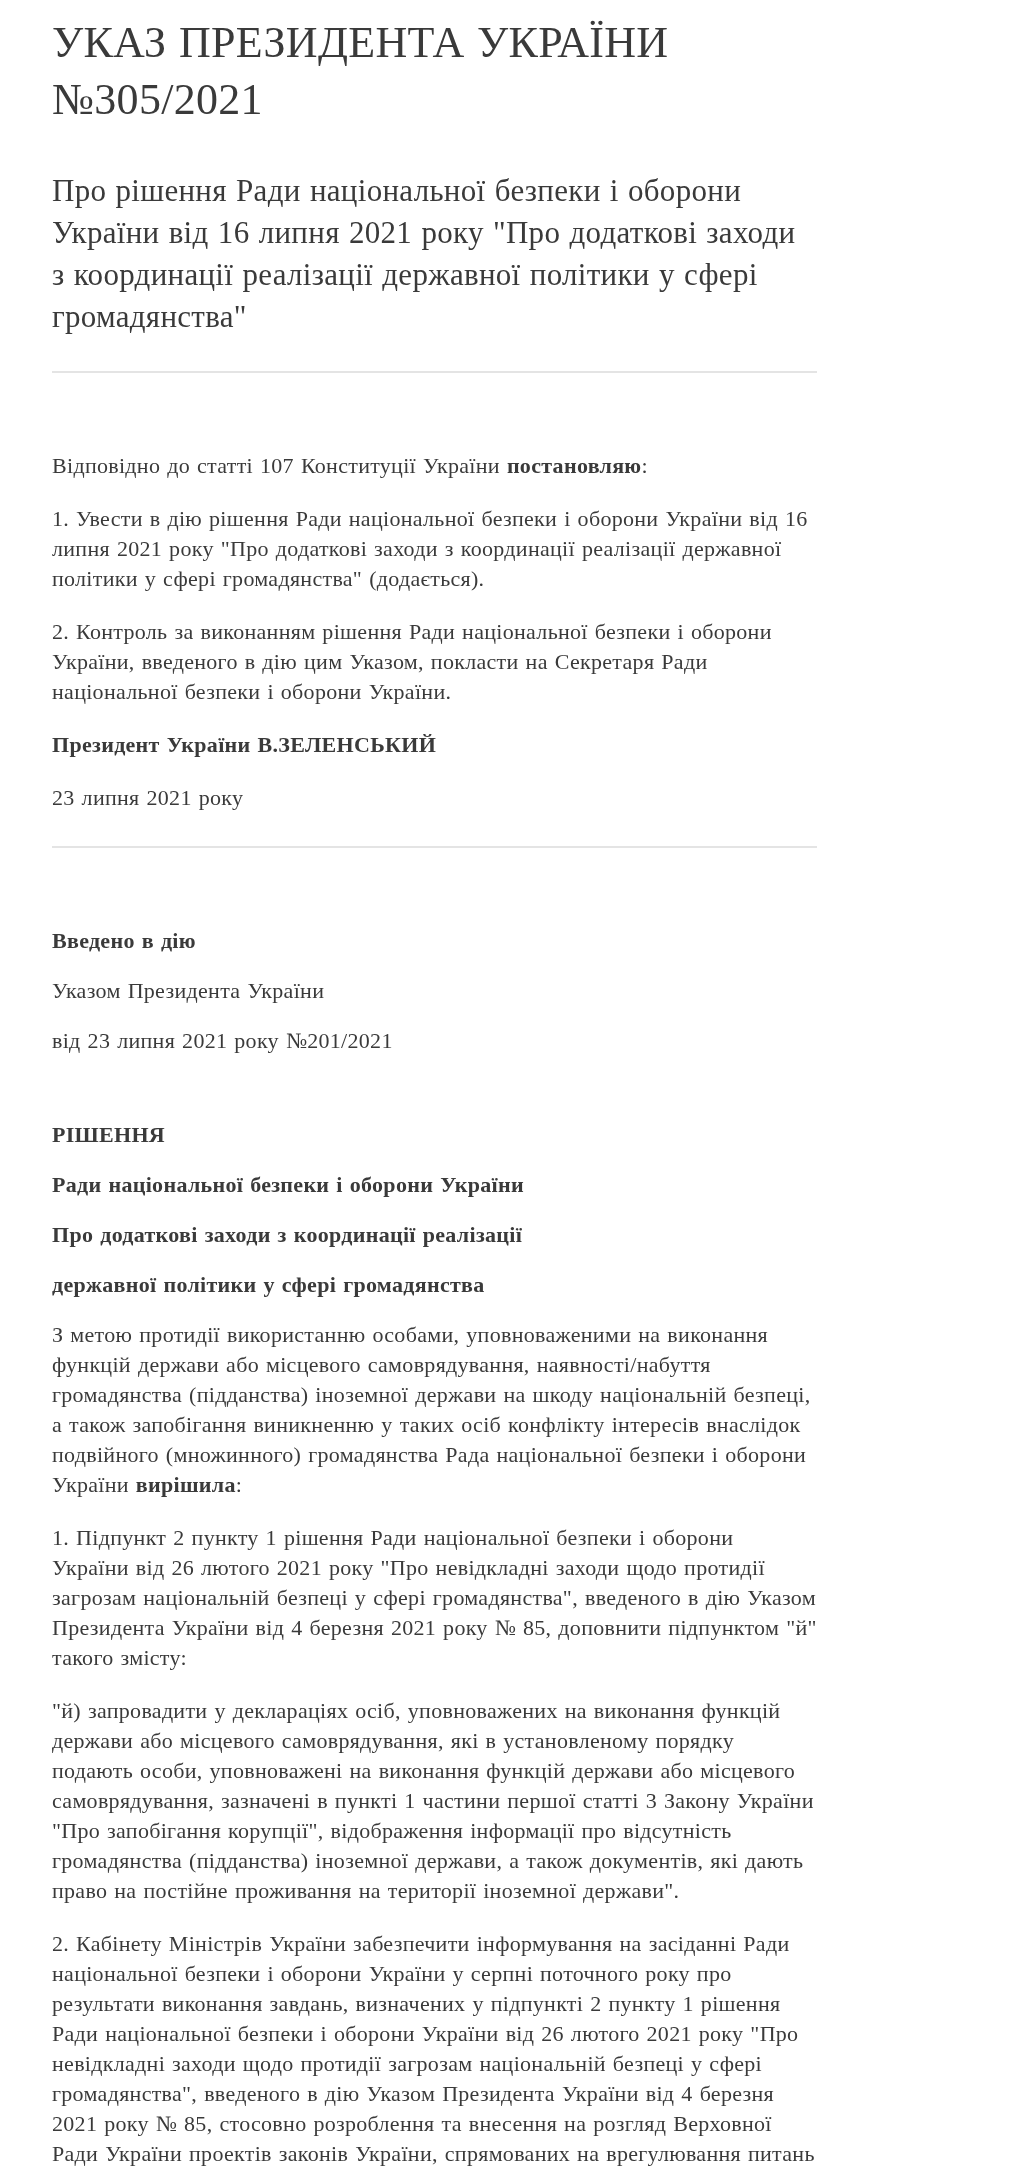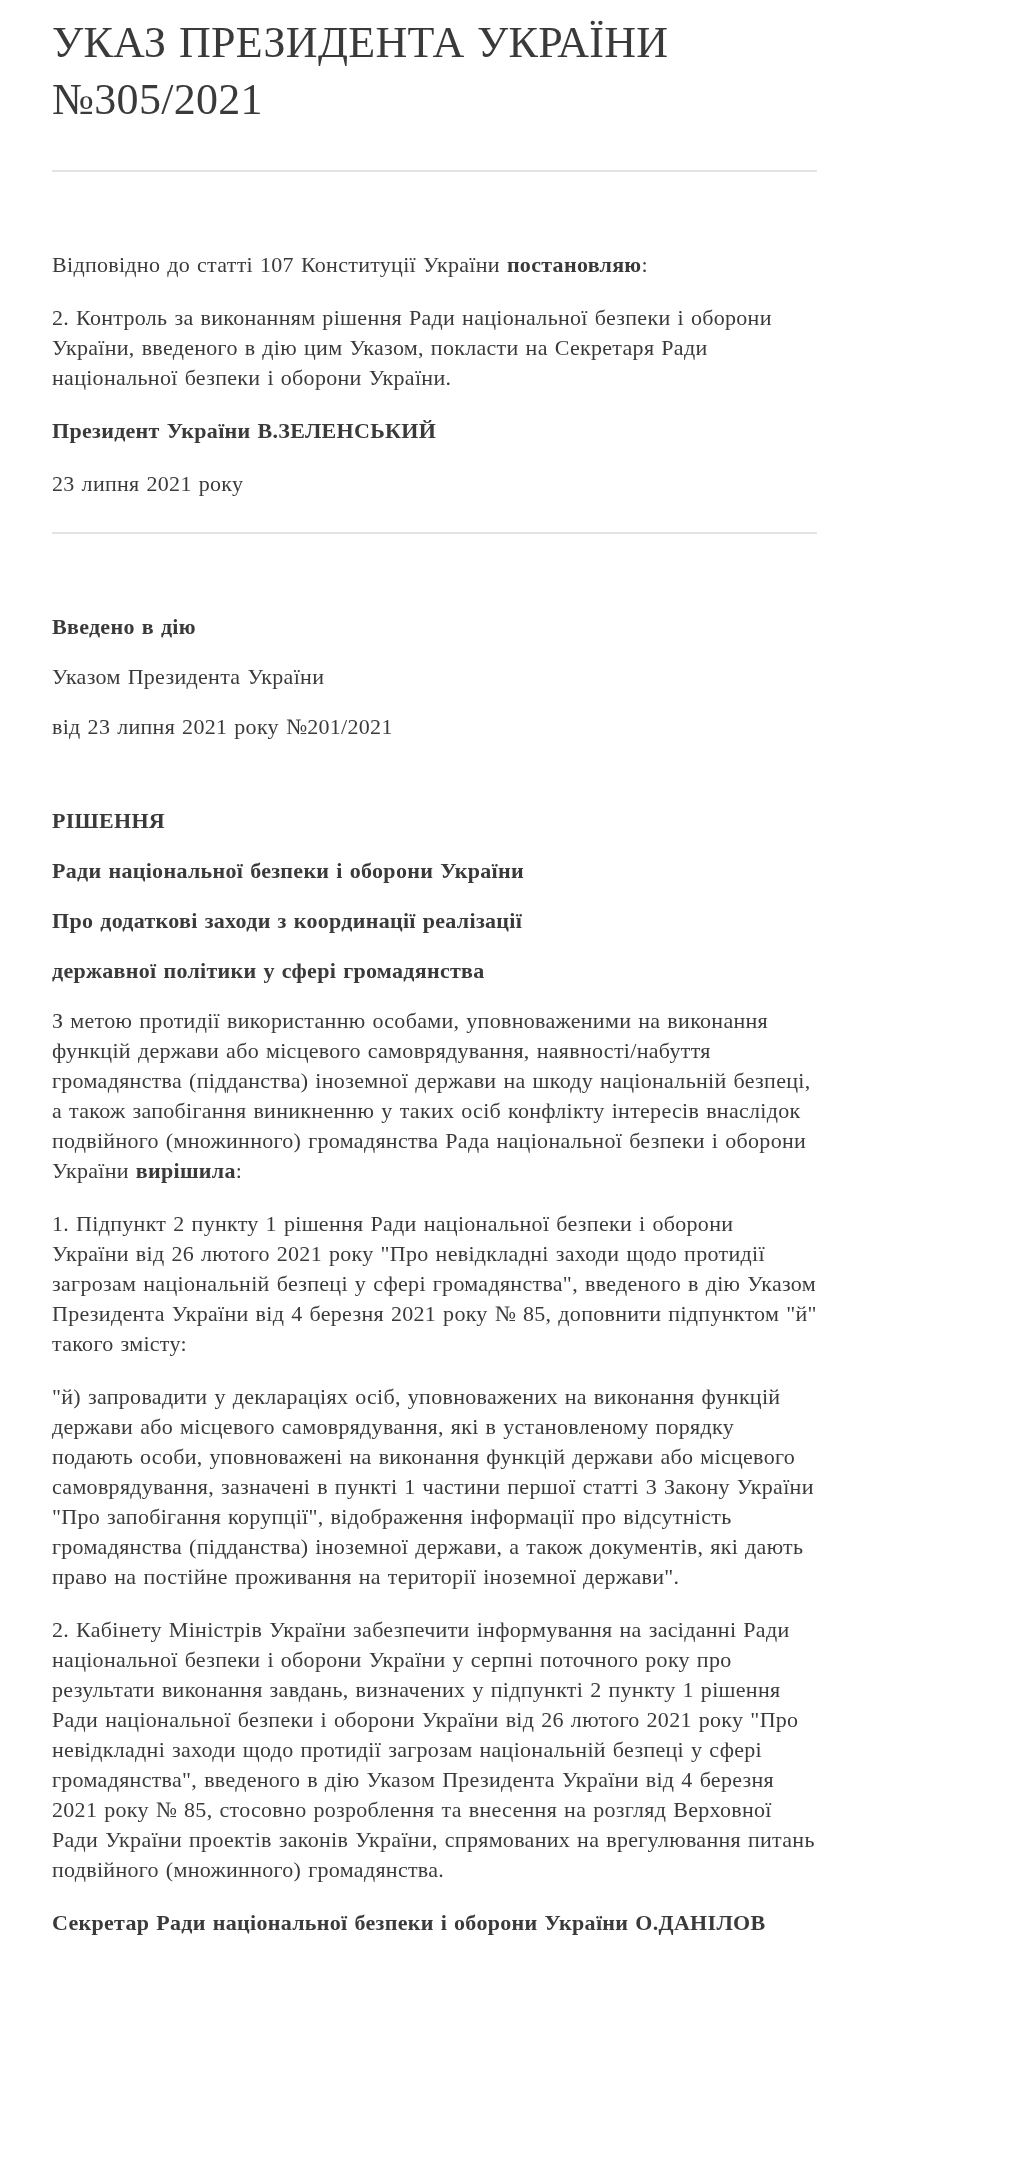--- a/index.html
+++ b/index.html
@@ -45,25 +45,27 @@
   .center { text-align: left; margin-bottom: 20px !important; }
   .head-gap { margin-top: 64px !important; }
 </style>
 </head>
 <body>
 
 <div class="page">
 
   <h1 class="doc-title">УКАЗ ПРЕЗИДЕНТА УКРАЇНИ №305/2021</h1>
 
+  <p class="doc-subtitle">Про рішення Ради національної безпеки і оборони України від 16 липня 2021 року "Про додаткові заходи з координації реалізації державної політики у сфері громадянства"</p>
 
   <hr class="divider">
 
   <p class="body-par"><span>Відповідно до статті 107 Конституції України </span><strong>постановляю</strong><span>:</span></p>
 
+  <p class="body-par">1. Увести в дію рішення Ради національної безпеки і оборони України від 16 липня 2021 року "Про додаткові заходи з координації реалізації державної політики у сфері громадянства" (додається).</p>
 
   <p class="body-par">2. Контроль за виконанням рішення Ради національної безпеки і оборони України, введеного в дію цим Указом, покласти на Секретаря Ради національної безпеки і оборони України.</p>
 
 
   <p class="body-par bold">Президент України В.ЗЕЛЕНСЬКИЙ</p>
 
   <p class="body-par">23 липня 2021 року</p>
 
   <hr class="divider">
 

